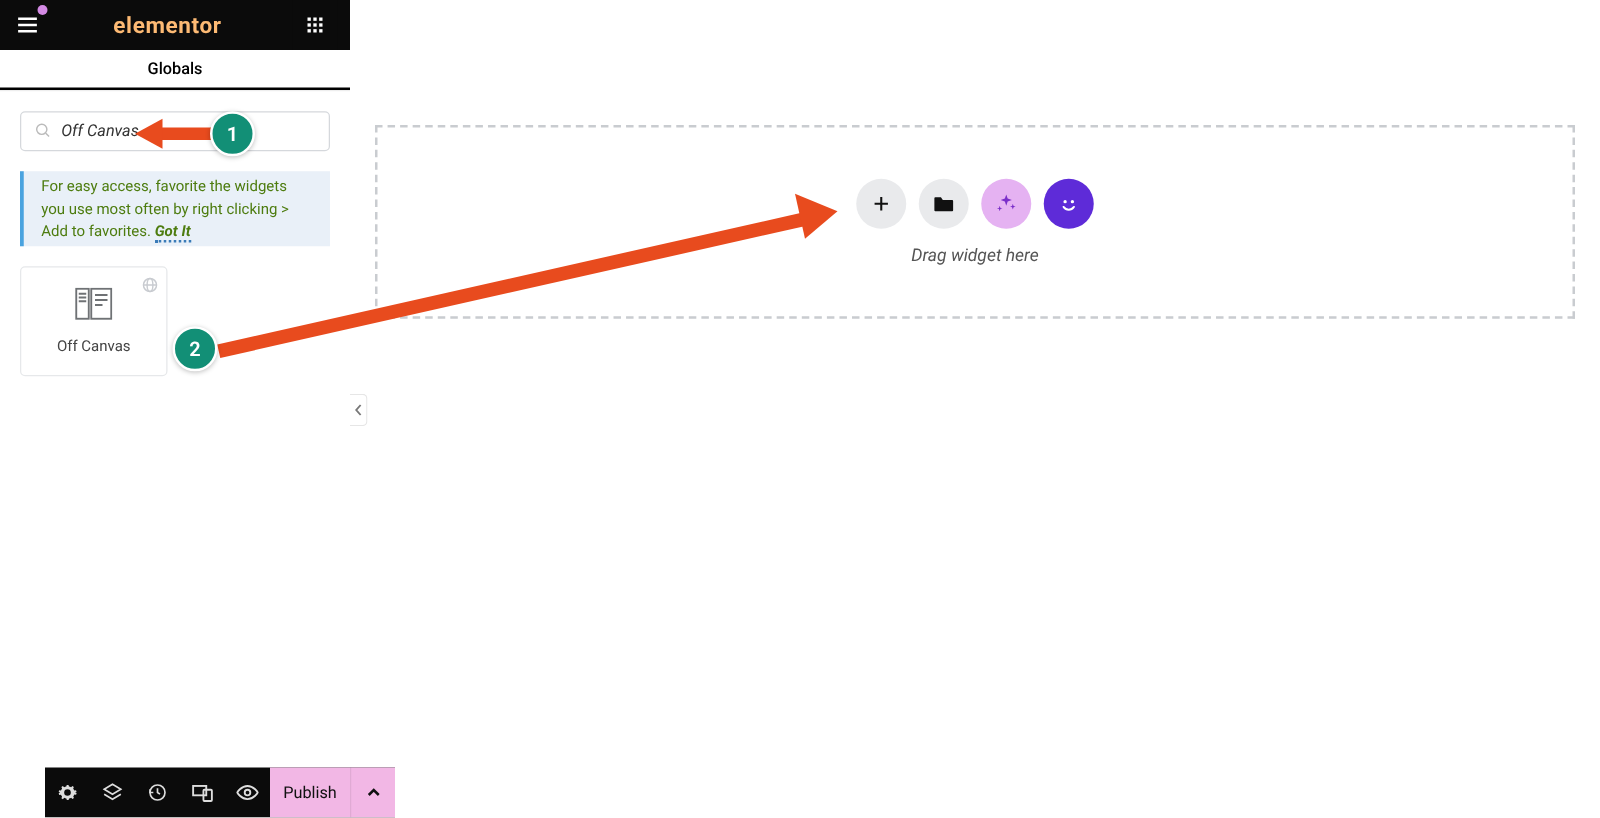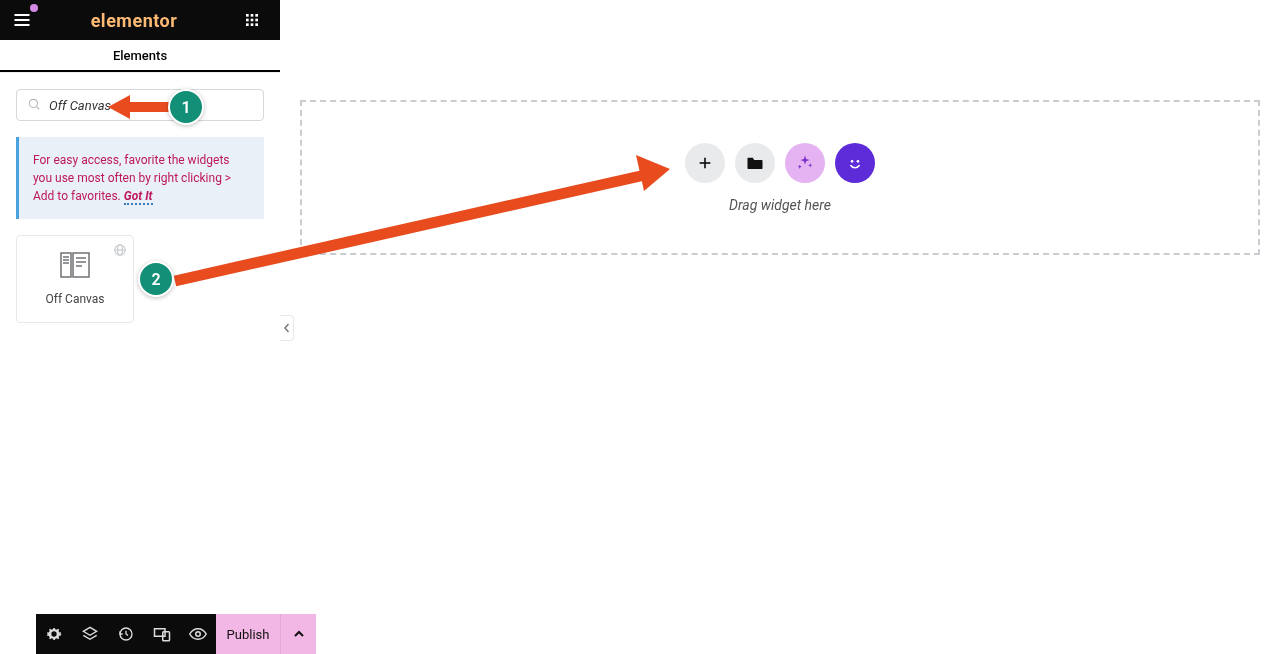--- a/index.html
+++ b/index.html
@@ -12,21 +12,21 @@
 .menu-btn .dot { position: absolute; top: -4px; right: -4px; width: 8px; height: 8px; border-radius: 50%; background: #d48ae4; }
 .brand { color: #fdba74; font-weight: 700; font-size: 18px; letter-spacing: .5px;}
 .grid-btn { width: 36px; height: 40px; display:flex; align-items:center; justify-content:center; color:#fff; cursor:pointer; background:#0b0b0b;}
 .tabs { height: 33px; display: flex; border-bottom: 1px solid #eee; }
 .tab { flex: 1; display: flex; align-items: center; justify-content: center; font-size: 13px; color: #555; cursor: pointer; }
 .tab.active { color: #000; border-bottom: 2px solid #000; font-weight: 500;}
 .search-wrap { padding: 16px; }
 .search { height: 32px; border: 1px solid #d5d8dc; border-radius: 4px; display: flex; align-items: center; padding: 0 10px; gap: 8px; background:#fff;}
 .search input { border: none; outline: none; font-size: 13px; font-style: italic; color: #333; width: 100%; background: transparent;}
 .search .s-icon { color: #bbb; }
-.info-box { margin: 0 16px 16px 16px; background: #e9f0f8; border-left: 3px solid #4aa3df; padding: 14px 14px; font-size: 12px; color: #be185d; line-height: 1.5; }
+.info-box { margin: 0 16px 16px 16px; background: #e9f0f8; border-left: 3px solid #4aa3df; padding: 3px 14px; font-size: 12px; color: #4d7c0f; line-height: 1.5; }
 .info-box .gotit { font-weight: 700; font-style: italic; border-bottom: 2px dotted #3a7bb8; cursor:pointer;}
 .widget-grid { padding: 0 16px; display:flex; }
 .widget-card { width: 118px; height: 88px; border: 1px solid #e6e8ea; border-radius: 4px; display: flex; flex-direction: column; align-items: center; justify-content: center; gap: 10px; cursor: grab; position: relative; background:#fff;}
 .widget-card .w-icon { color: #666; }
 .widget-card .w-label { font-size: 12px; color: #444; }
 .widget-card .global-icon { position:absolute; top:6px; right:6px; color:#c8cbd0;}
 .collapse-handle { position:absolute; left:280px; top:315px; width:14px; height:26px; background:#fff; border:1px solid #e6e6e6; border-left:none; border-radius:0 4px 4px 0; display:flex; align-items:center; justify-content:center; color:#777; cursor:pointer; font-size:11px;}
 
 
 .footer { position: absolute; left:0; bottom:0; width: 280px; height: 40px; background: #0b0b0b; display: flex; align-items:center;margin-left:36px; }
@@ -71,21 +71,21 @@
           <rect x="10" y="10" width="4" height="4"></rect>
           <rect x="17" y="10" width="4" height="4"></rect>
           <rect x="3" y="17" width="4" height="4"></rect>
           <rect x="10" y="17" width="4" height="4"></rect>
           <rect x="17" y="17" width="4" height="4"></rect>
         </svg>
     </div>
   </div>
 
   <div class="tabs">
-    <div class="tab active">Elements</div>
+    <div class="tab active">Globals</div>
   </div>
 
   <div class="search-wrap">
     <div class="search">
       <span class="s-icon">
         <svg width="14" height="14" viewBox="0 0 24 24" fill="none" stroke="#bbb" stroke-width="2">
             <circle cx="11" cy="11" r="7"></circle>
             <line x1="21" y1="21" x2="16.5" y2="16.5"></line>
           </svg>
       </span>

